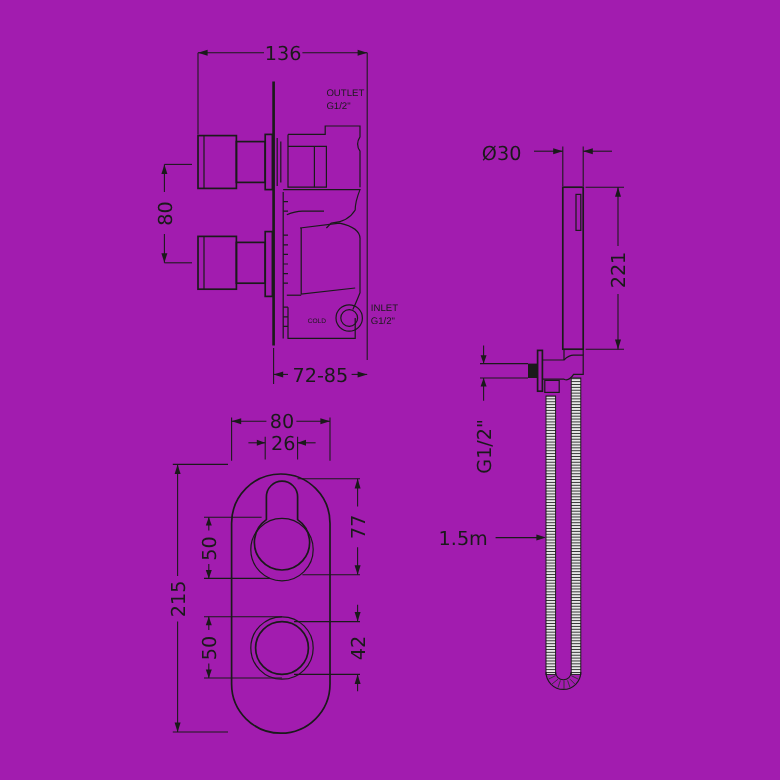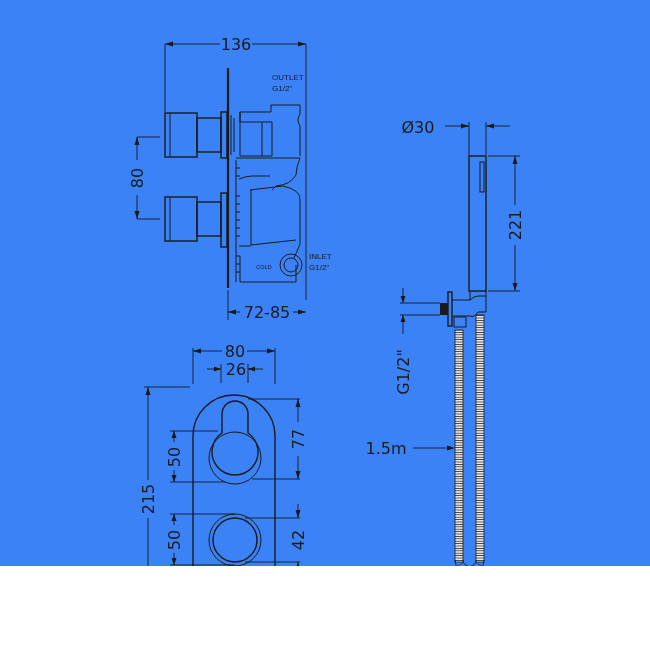--- a/index.html
+++ b/index.html
@@ -1,16 +1,16 @@
 <!DOCTYPE html>
 <html><head>
 <meta charset="utf-8">
 <style>
   html, body { margin:0; padding:0; background:#ffffff; }
-  #canvas { position:relative; width:650px; height:566px; background:#3b82f6; overflow:hidden; }
+  #canvas { position:relative; width:650px; height:650px; background:#a21caf; overflow:hidden; }
   svg { position:absolute; left:0; top:0; }
   .ln { stroke:#1a1a1a; stroke-width:1; fill:none; }
   .lnb { stroke:#1a1a1a; stroke-width:1.4; fill:none; }
   .lnt { stroke:#1a1a1a; stroke-width:2.2; fill:none; }
   .dim { stroke:#1a1a1a; stroke-width:0.9; fill:none; }
   .arrow { fill:#1a1a1a; stroke:none; }
   .txt { font-family:"DejaVu Sans", sans-serif; fill:#1a1a1a; }
   .big { font-size:16px; }
   .small { font-size:8px; font-family:"Liberation Sans", sans-serif; }
   .tiny { font-size:5.5px; font-family:"Liberation Sans", sans-serif; }

